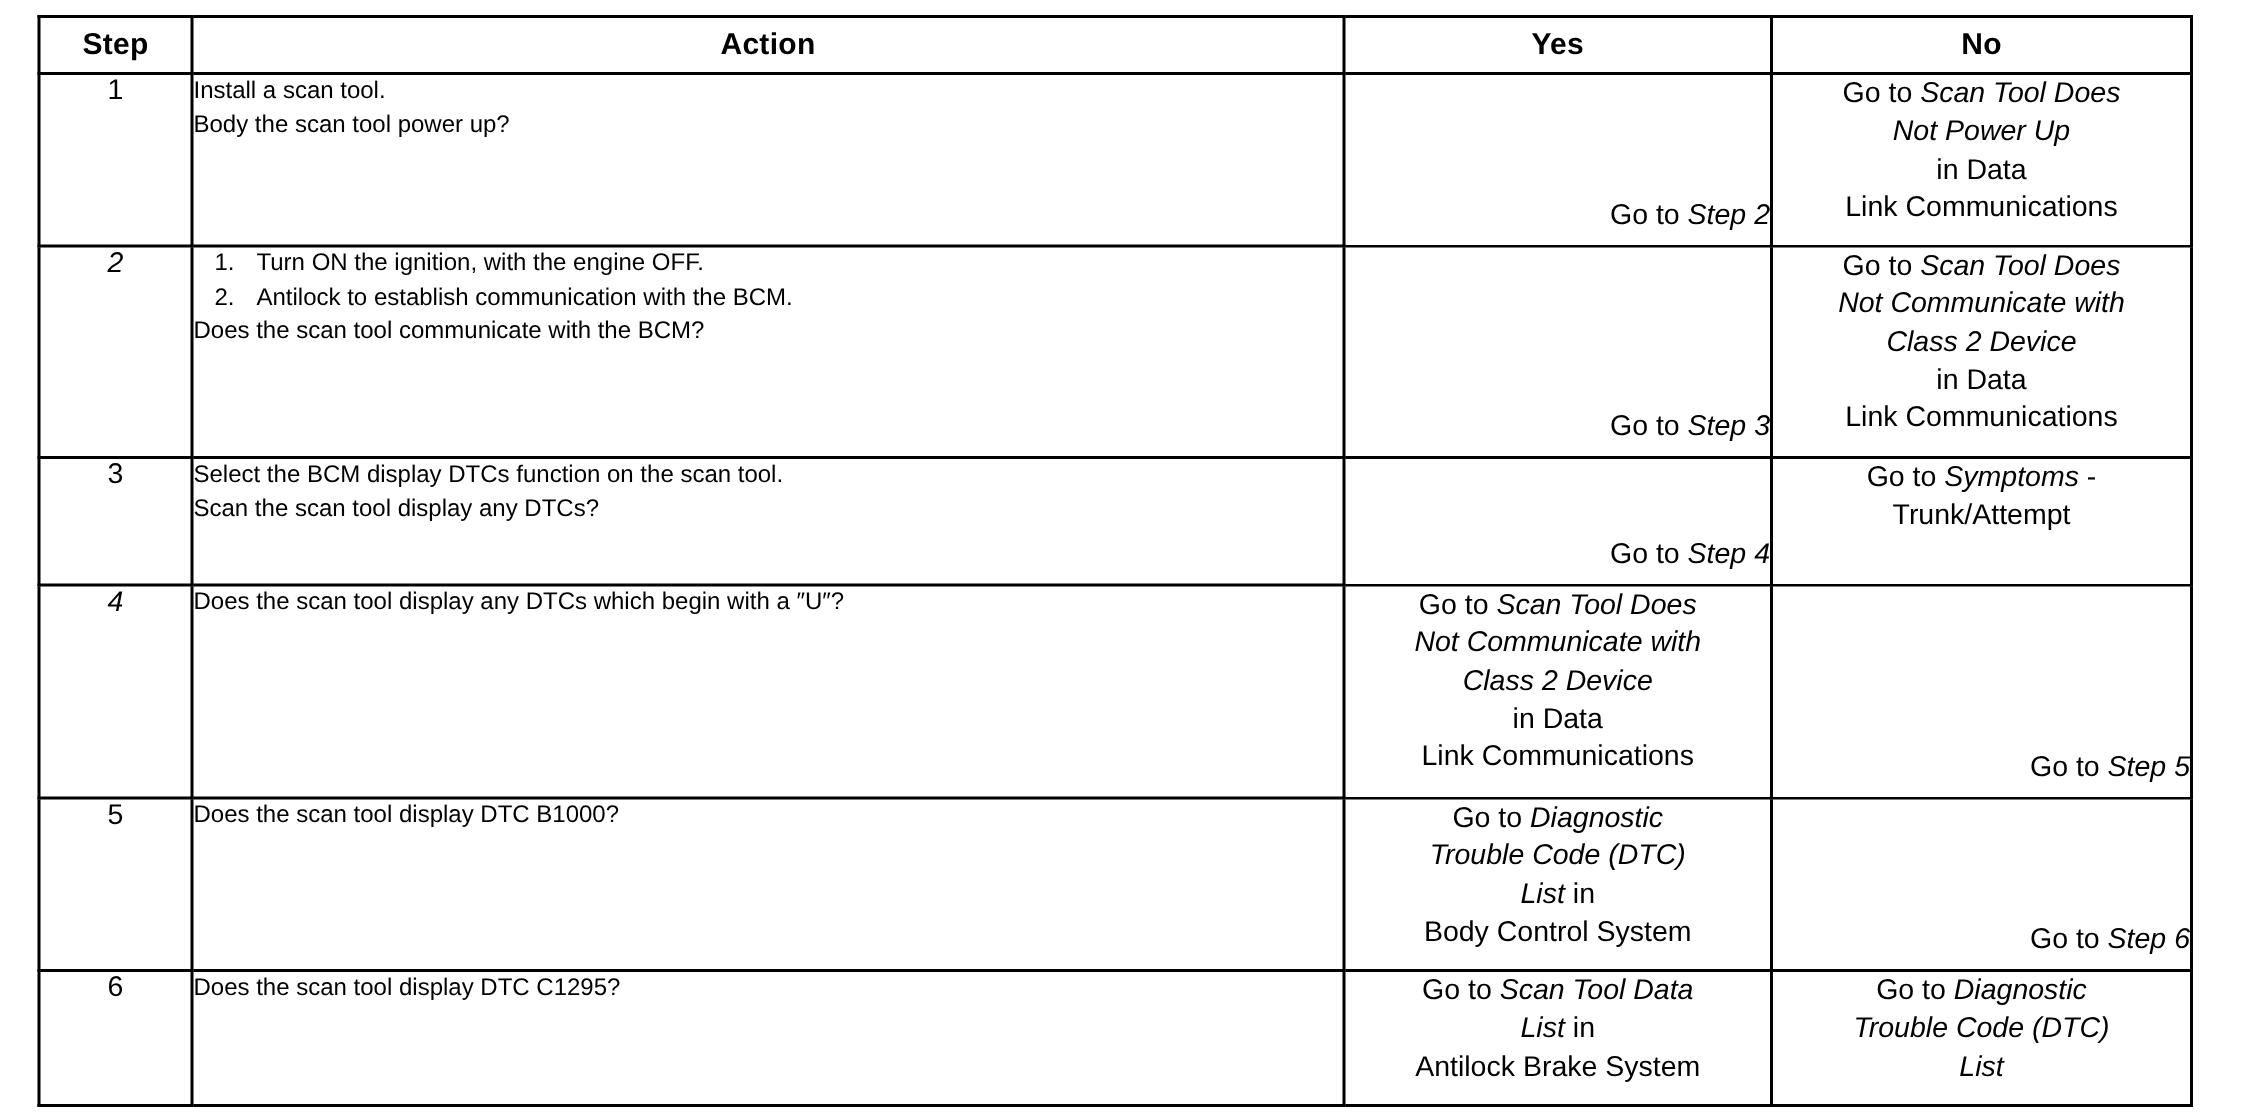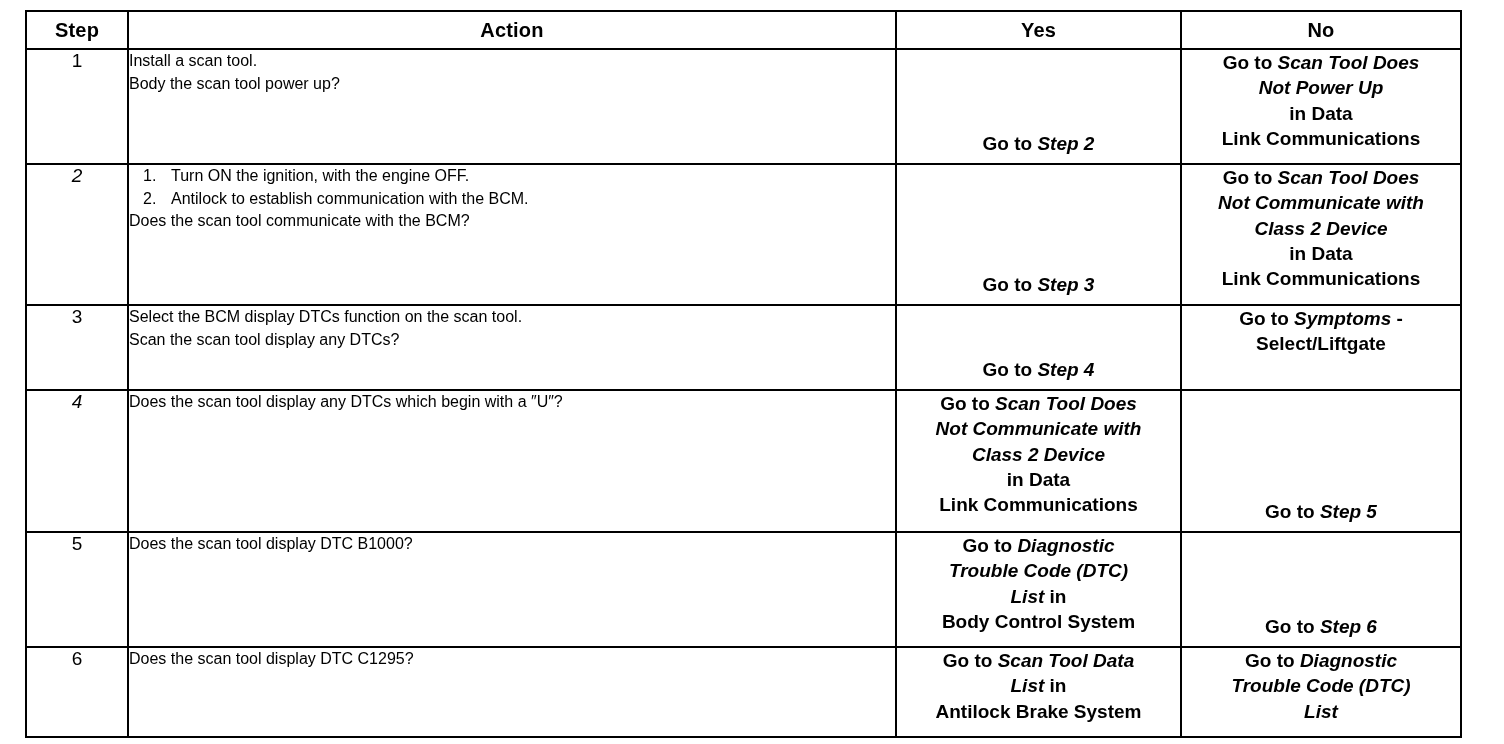--- a/index.html
+++ b/index.html
@@ -89,25 +89,26 @@
   td.branch-cell {
     text-align: center;
     font-size: 19px;
     line-height: 1.33;
     padding: 6px 4px 5px 4px;
     position: relative;
   }
   td.branch-cell.bottom-align {
     vertical-align: bottom;
     padding-bottom: 7px;
+    text-align: right;
   }
   td.branch-cell.top-align {
     vertical-align: top;
   }
-  .branch-line { white-space: nowrap; font-weight: bold; }
+  .branch-line { white-space: nowrap; }
   .ital { font-style: italic; }
 </style>
 </head>
 <body>
 
 <div id="diagnostic-table-wrap">
   <table class="diag">
     <colgroup>
       <col class="c-step">
         <col class="c-action">
@@ -172,21 +173,21 @@
         </td>
         <td class="action-cell">
           <div class="action-line">Select the BCM display DTCs function on the scan tool.</div>
           <div class="action-line">Scan the scan tool display any DTCs?</div>
         </td>
         <td class="branch-cell bottom-align">
           <div class="branch-line"><span>Go to </span><span class="ital">Step 4</span></div>
         </td>
         <td class="branch-cell top-align">
           <div class="branch-line"><span>Go to </span><span class="ital">Symptoms</span><span> -</span></div>
-          <div class="branch-line">Select/Liftgate</div>
+          <div class="branch-line">Trunk/Attempt</div>
         </td>
       </tr>
 
       <tr style="height:142px;">
         <td class="step-cell italic-step">
           <span class="step-num">4</span>
         </td>
         <td class="action-cell">
           <div class="action-line">Does the scan tool display any DTCs which begin with a ″U″?</div>
         </td>

